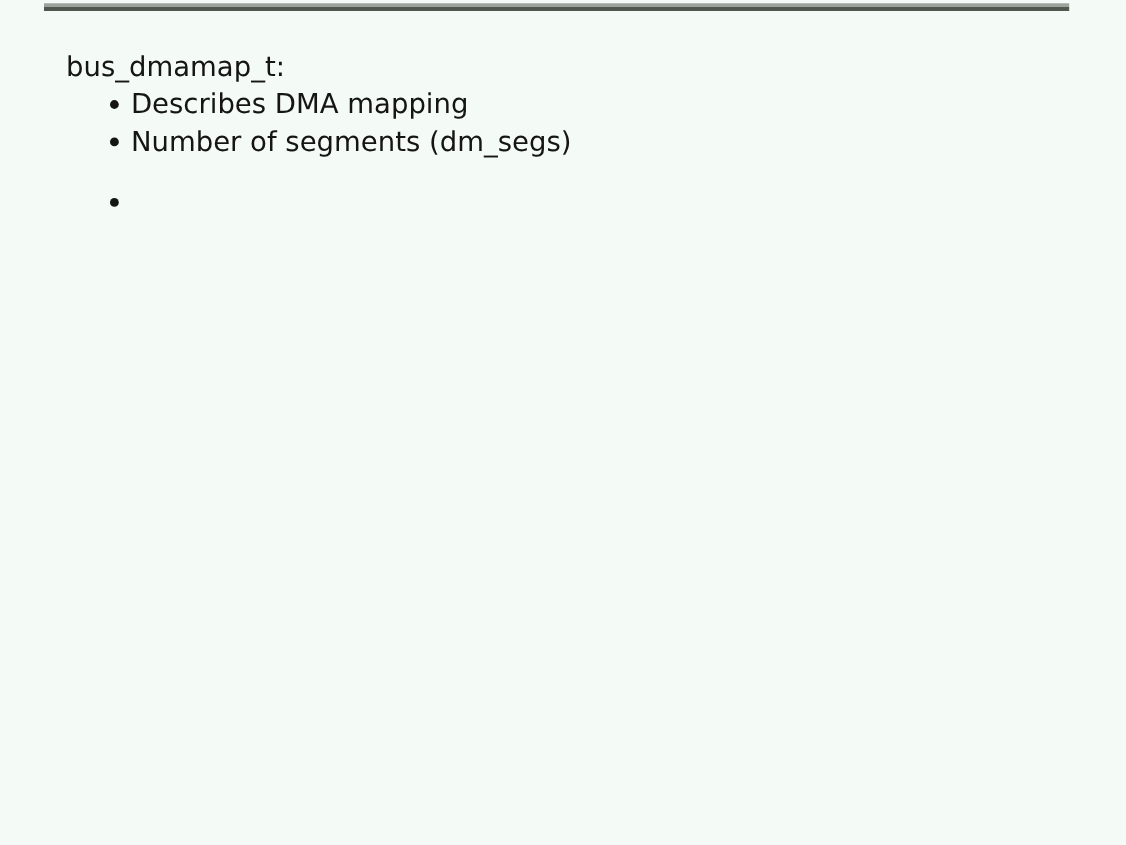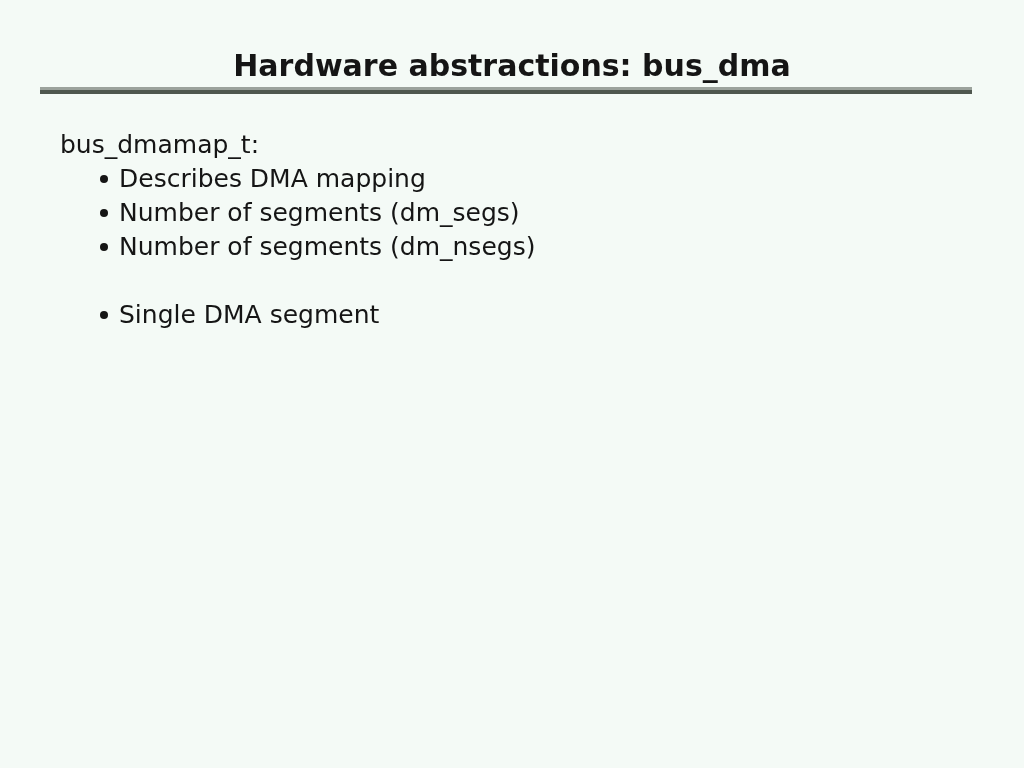--- a/index.html
+++ b/index.html
@@ -52,21 +52,20 @@
     background: var(--text);
     margin-right: 11px;
     flex: 0 0 auto;
   }
   .steps { margin-top: 40px; }
 </style>
 </head>
 <body>
 
 <div class="slide">
-  <h1 class="title">Hardware abstractions: bus_dma</h1>
   <div class="rule"></div>
 
   <div class="content">
 
     <div class="intro">
 
     <div class="line"></div>
         <div class="line"></div>
       </div>
 
@@ -77,32 +76,27 @@
           <div class="bullets">
 
           <div class="bullet">
                 <span class="dot"></span>
                 <span class="btext line">Describes DMA mapping</span>
               </div>
             <div class="bullet">
                 <span class="dot"></span>
                 <span class="btext line">Number of segments (dm_segs)</span>
               </div>
-            <div class="bullet">
-                <span class="dot"></span>
-                <span class="btext line">Number of segments (dm_nsegs)</span>
-              </div>
           </div>
         </div>
         <div class="section">
           <div class="bullets">
 
           <div class="bullet">
                 <span class="dot"></span>
-                <span class="btext line">Single DMA segment</span>
               </div>
           </div>
         </div>
       </div>
 
     <div class="steps">
 
     <div class="line step"></div>
         <div class="line step"></div>
         <div class="line step"></div>

